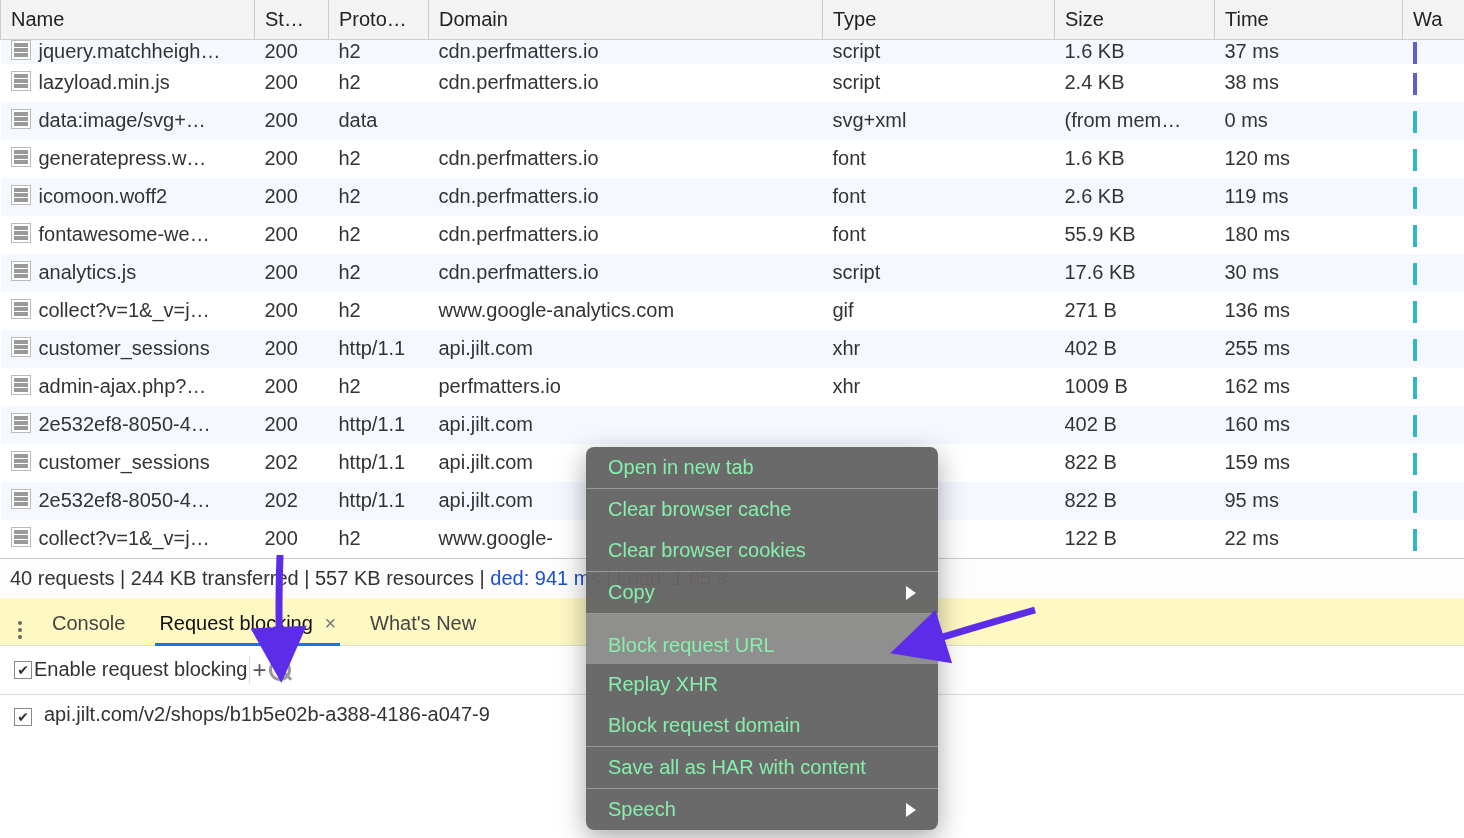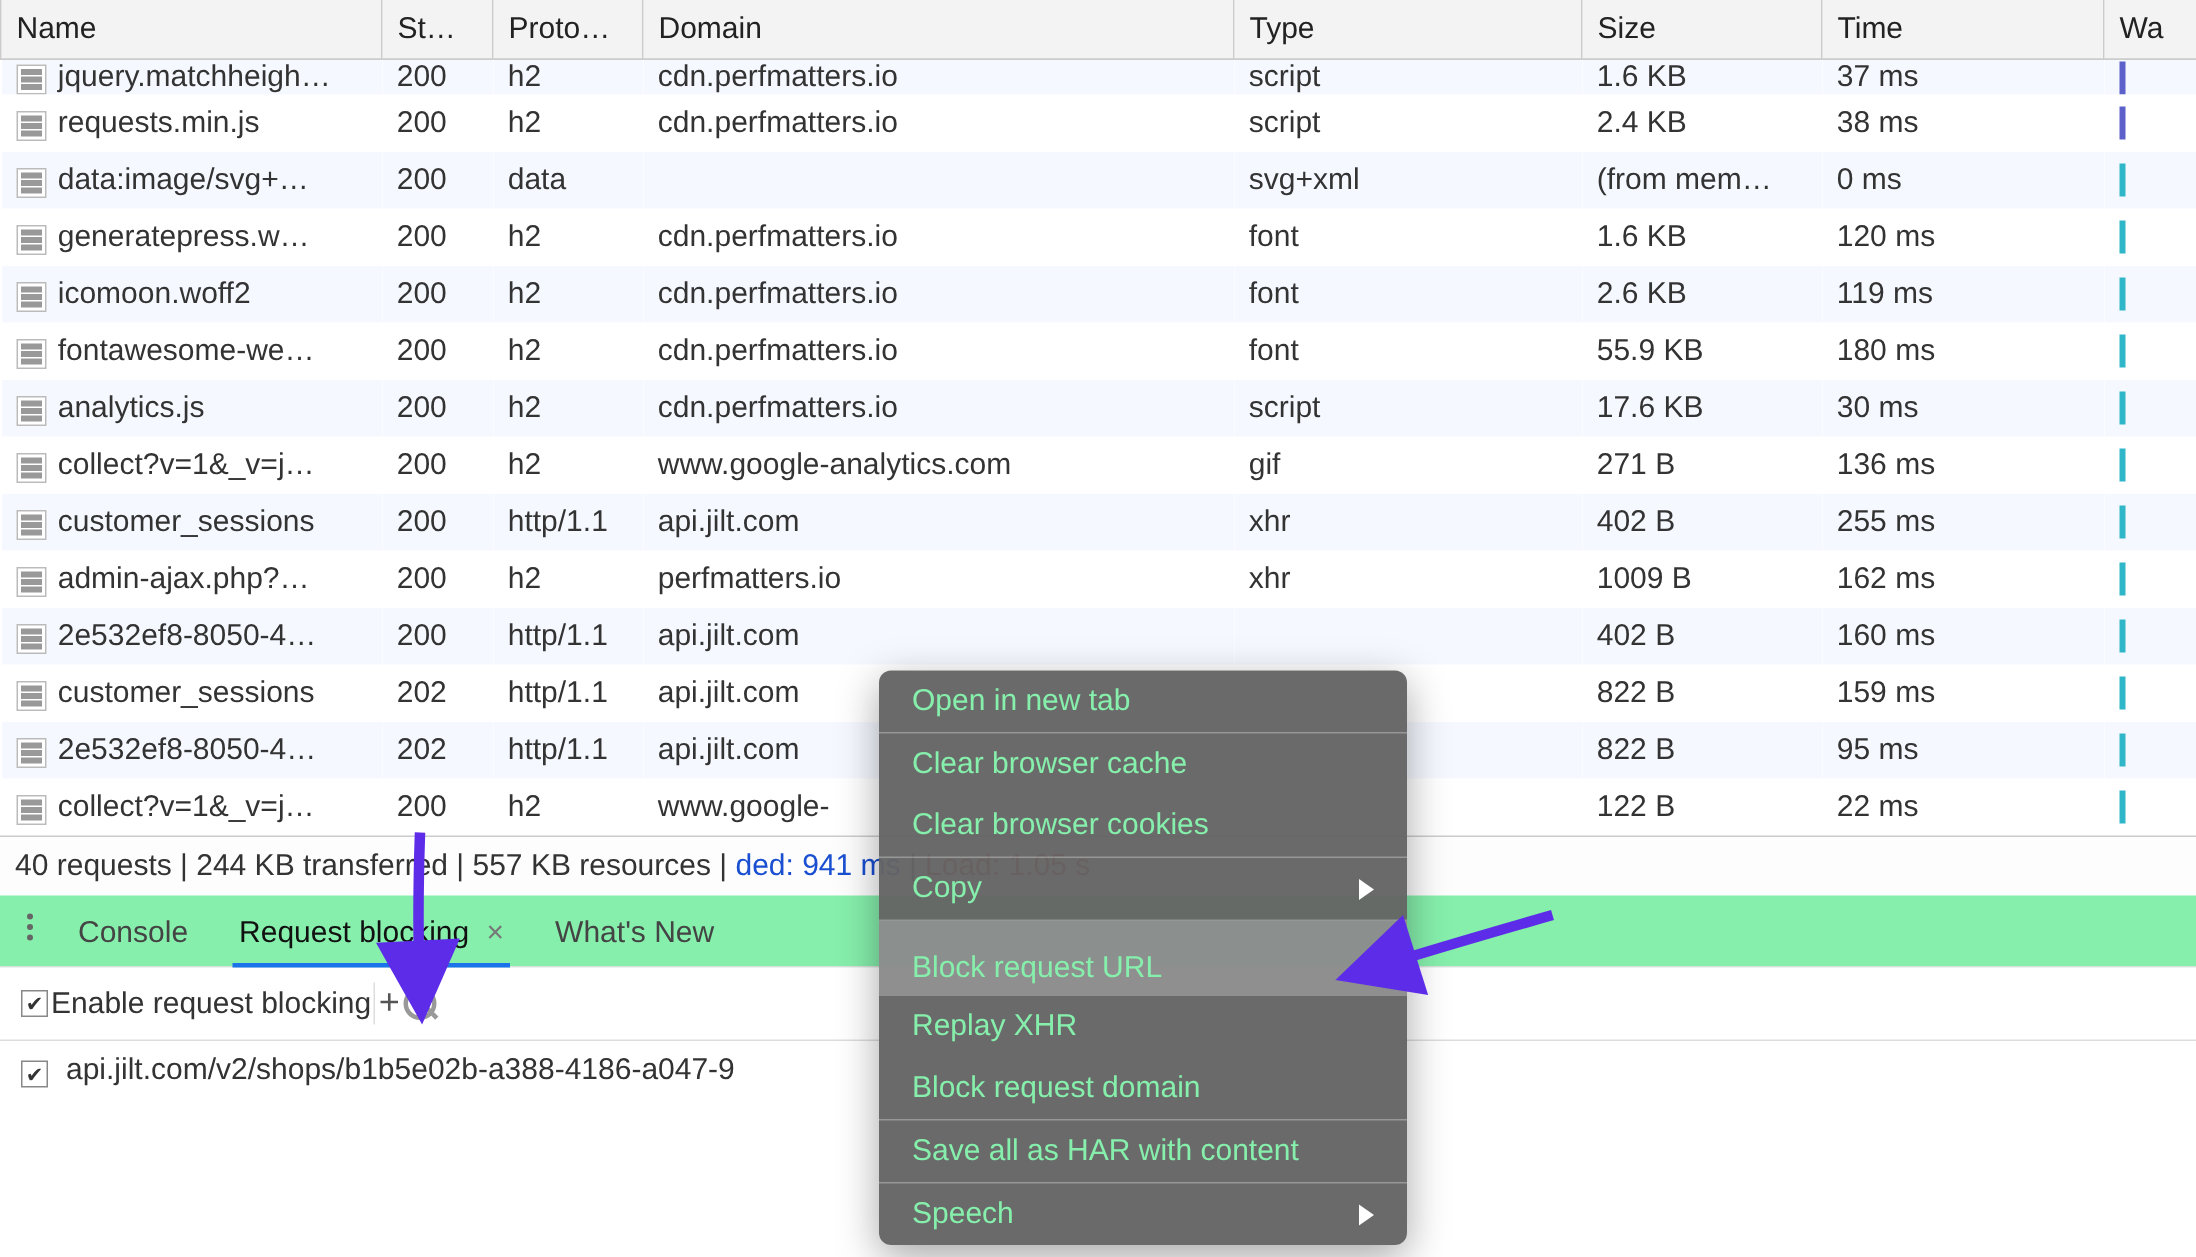--- a/index.html
+++ b/index.html
@@ -40,21 +40,21 @@
     white-space: nowrap;
     text-overflow: ellipsis;
     vertical-align: middle;
     height: 38px;
     color: #333;
   }
   .table td.size, .table td.time { }
   .table tbody tr:nth-child(odd)  { background: #f5f9ff; }
   .table tbody tr:nth-child(even) { background: #ffffff; }
   .table tbody tr.cutoff td { height: 12px; padding-top:0; padding-bottom:0; overflow:hidden; }
-  .name-cell { display:flex; align-items:flex-end; gap:8px; }
+  .name-cell { display:flex; align-items:flex-start; gap:8px; }
   .file-ico {
     width:20px; height:20px; border:1px solid #bbb; background:#fff; flex:0 0 20px;
   }
   .file-ico.script::after{content:"";display:block;margin:2px;height:4px;background:#999;box-shadow:0 5px 0 #999,0 10px 0 #999;}
   .muted { color:#aaa; }
   .waterfall-bar { display:inline-block; width:4px; height:22px; background:#2fb7c9; vertical-align:middle; }
   .waterfall-bar.top { background:#5D60CB; }
 
   .summary {
     border-top:1px solid #ccc;
@@ -62,27 +62,27 @@
     font-size:20px;
     color:#333;
     background:#fdfdfd;
     white-space:nowrap;
   }
   .summary .blue { color:#1a4fd1; }
   .summary .red  { color:#d11a1a; }
 
   .drawer-tabs {
     display:flex;
-    align-items:flex-start;
+    align-items:flex-end;
     gap:26px;
     padding:6px 18px 0 18px;
     border-bottom:1px solid #ddd;
     font-size:20px;
     color:#444;
-    background:#86efac;
+    background:#fef9c3;
   }
   .kebab { display:flex; flex-direction:column; gap:3px; padding:6px 0;}
   .kebab span{width:4px;height:4px;background:#666;border-radius:50%;}
   .tab { padding:8px 4px 10px 4px; position:relative; }
   .tab.active { color:#111; }
   .tab.active::after{content:"";position:absolute;left:0;right:0;bottom:-1px;height:3px;background:#1a73e8;}
   .tab .close{margin-left:6px;color:#777;}
 
   .blocking-bar{
     display:flex; align-items:center; gap:2px;
@@ -154,21 +154,21 @@
         <td>cdn.perfmatters.io</td>
         <td>script</td>
         <td class="size">1.6 KB</td>
         <td class="time">37 ms</td>
         <td><span class="waterfall-bar top"></span></td>
       </tr>
       <tr>
         <td>
           <div class="name-cell">
             <span class="file-ico script"></span>
-            <span>requests.min.js</span>
+            <span>lazyload.min.js</span>
           </div>
         </td>
         <td>200</td>
         <td>h2</td>
         <td>cdn.perfmatters.io</td>
         <td>script</td>
         <td class="size">2.4 KB</td>
         <td class="time">38 ms</td>
         <td><span class="waterfall-bar top"></span></td>
       </tr>

